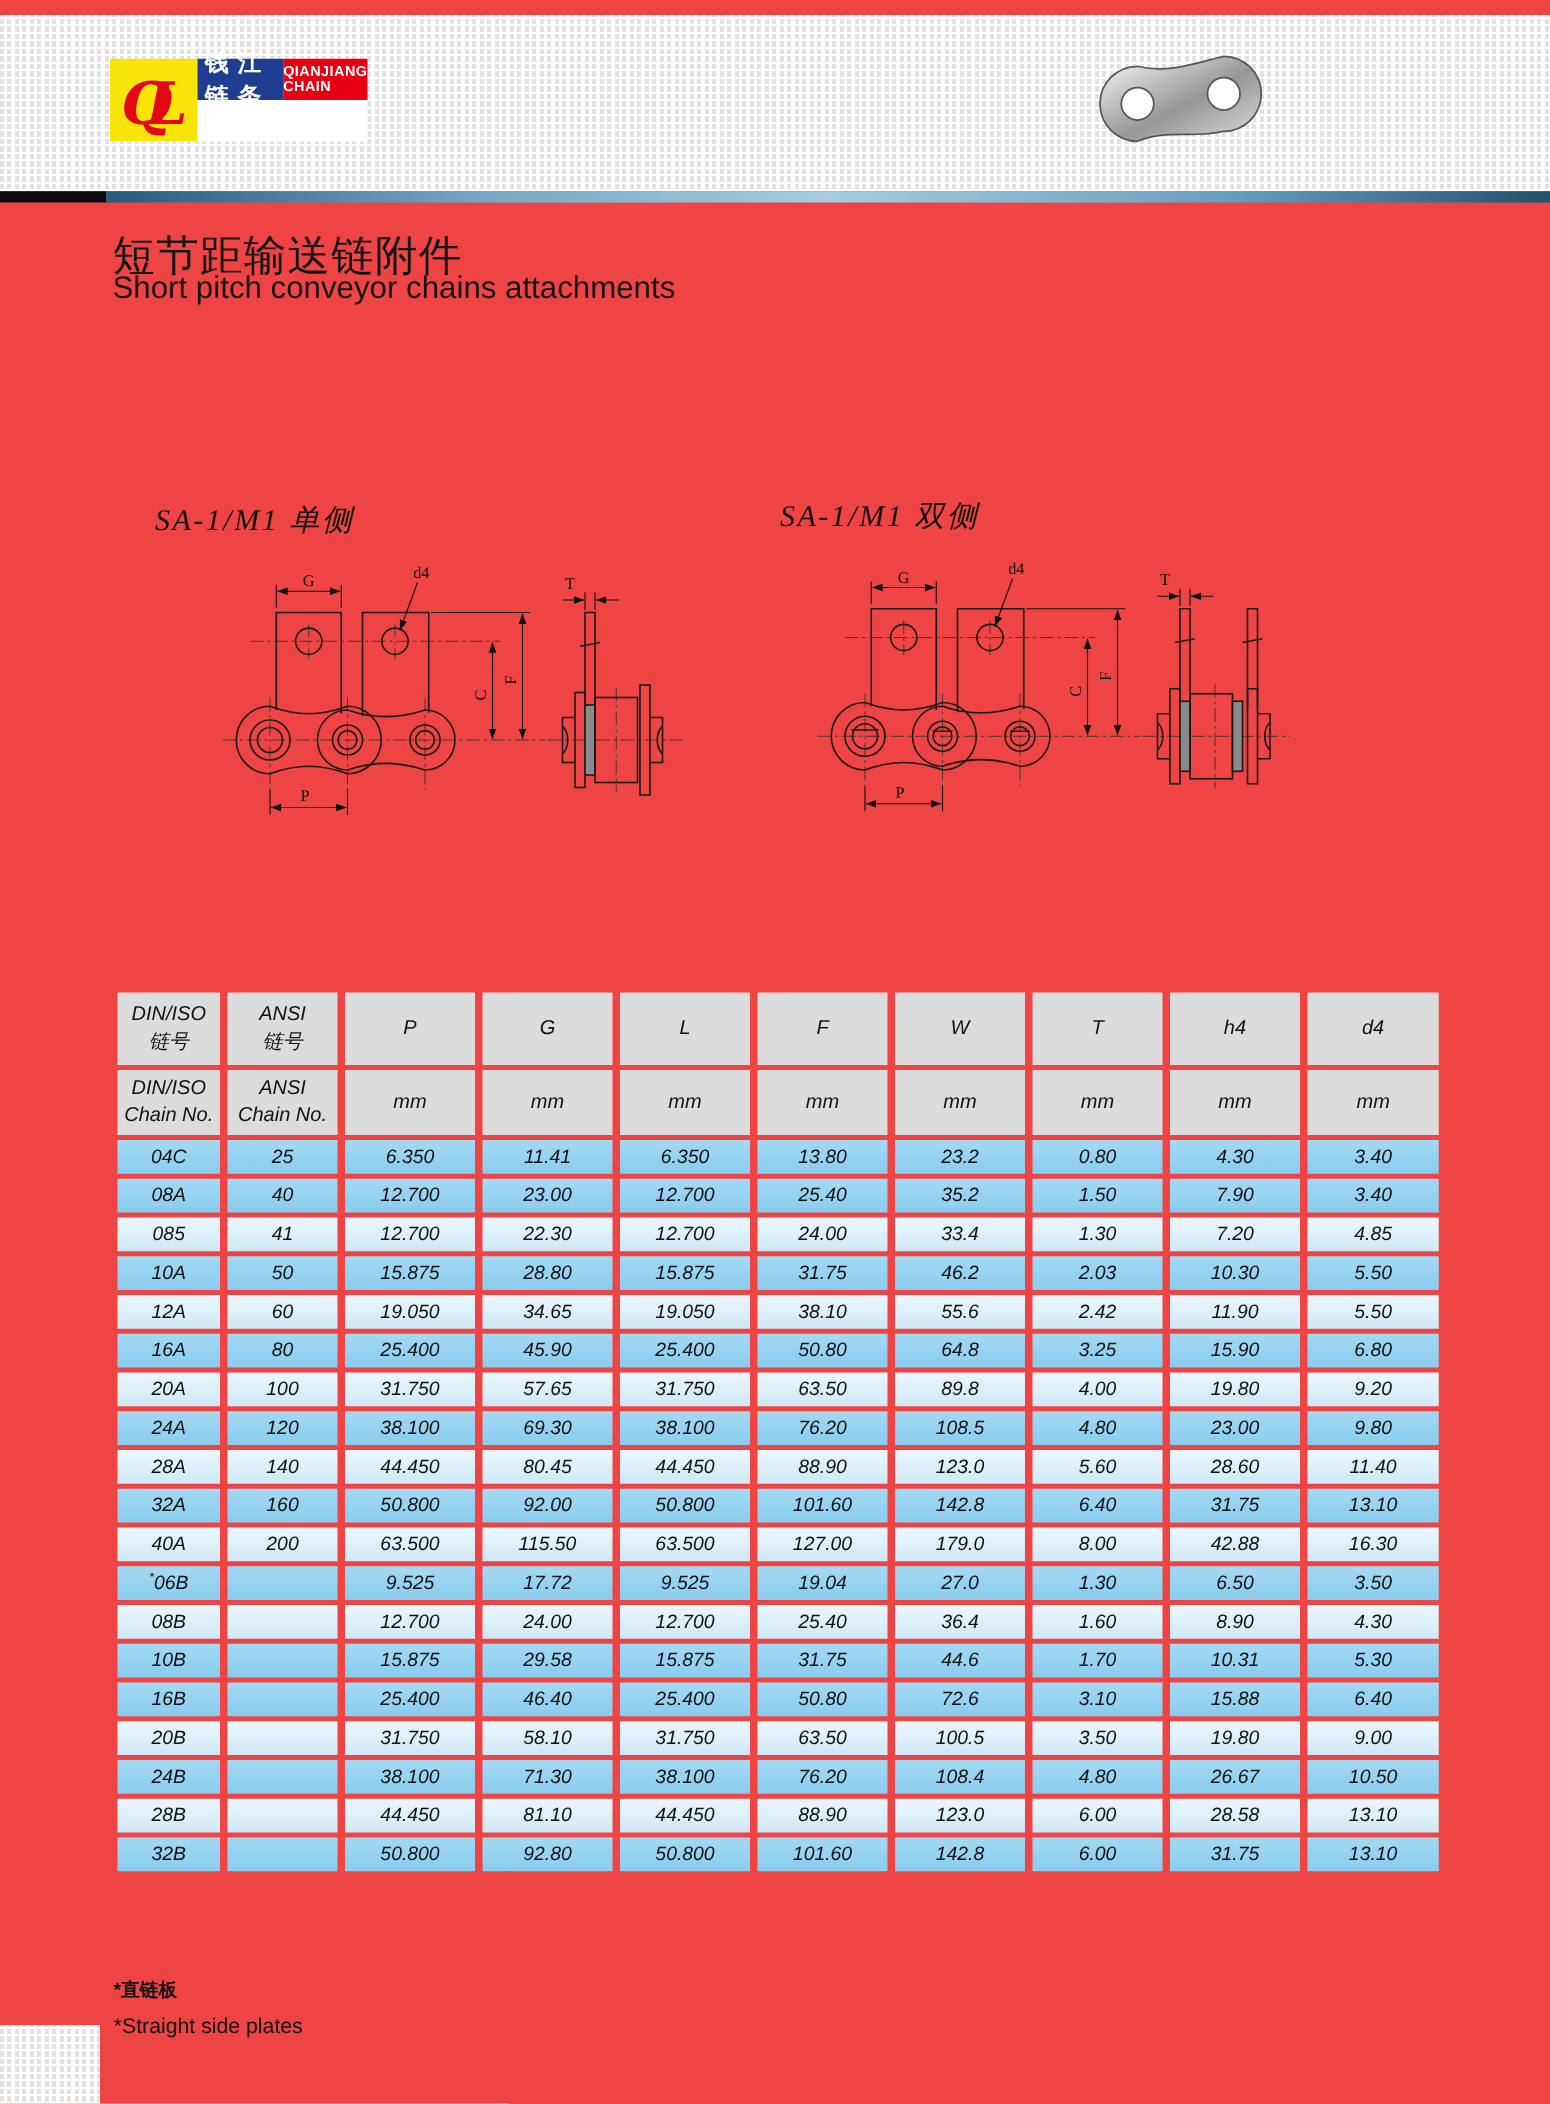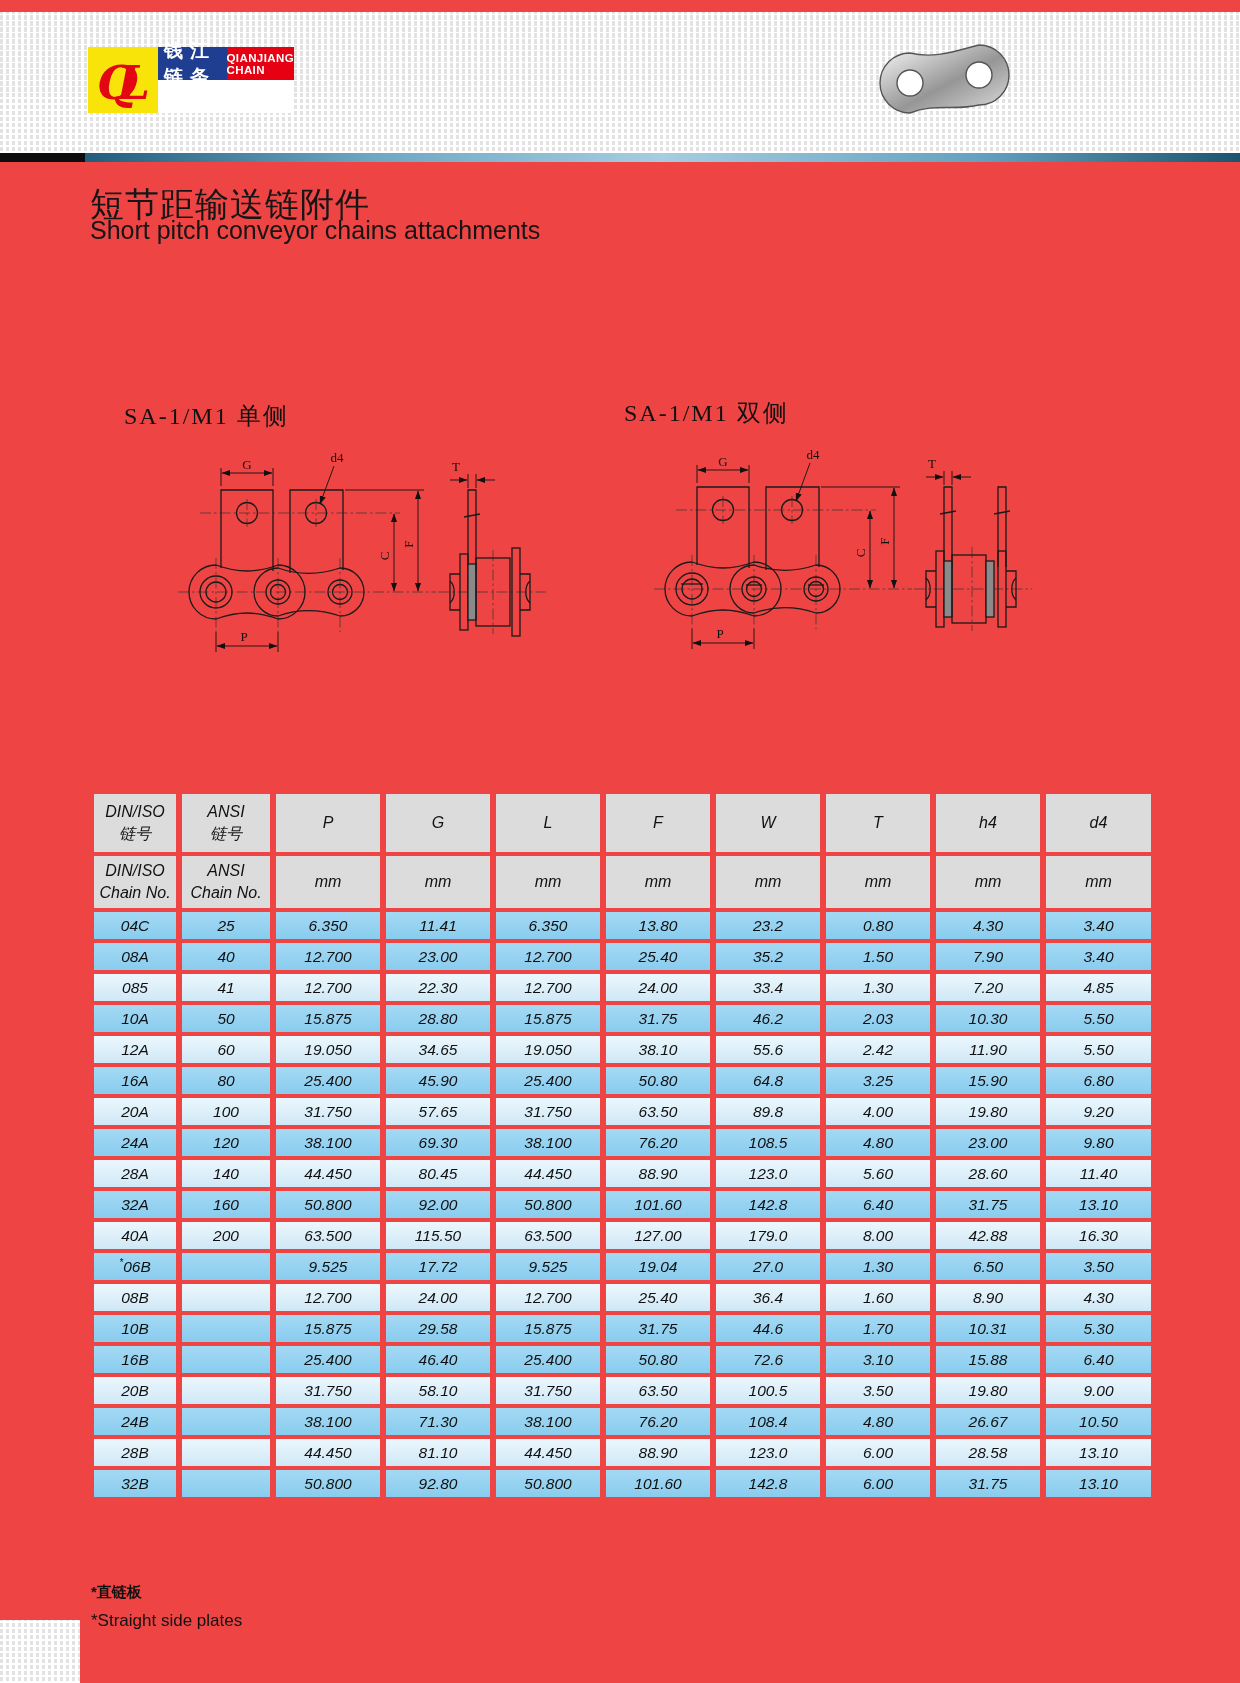--- a/index.html
+++ b/index.html
@@ -27,21 +27,21 @@
 
   .plate-img { position:absolute; left:862px; top:26px; }
 
   .rule-black { position:absolute; left:0; top:153px; width:85px; height:9px; background:#0d0d0d; }
   .rule-blue  { position:absolute; left:85px; top:153px; width:1155px; height:9px;
                 background:linear-gradient(90deg,#235d7d 0%, #6ea7c4 25%, #a6cde0 50%, #63a0bf 78%, #1c546f 100%); }
 
   .title-cn { position:absolute; left:90px; top:182px; font-size:34px; color:#151515; letter-spacing:1px; }
   .title-en { position:absolute; left:90px; top:216px; font-size:25px; color:#151515; }
 
-  .diag-label { position:absolute; font-family:"Liberation Serif", serif; font-size:24px; color:#111; letter-spacing:2px; }
+  .diag-label { position:absolute; font-family:"Liberation Serif", serif; font-size:24px; color:#111; letter-spacing:2px;font-style:italic; }
   .diag-label.left { left:124px; top:400px; }
   .diag-label.right { left:624px; top:397px; }
   .diag { position:absolute; }
   .diag.left { left:138px; top:440px; }
   .diag.right { left:614px; top:437px; }
   .dt { font-family:"Liberation Serif", serif; font-size:13px; }
 
   
   .spec-table-wrap { position:absolute; left:88px; top:790px; width:1069px; }
   table.spec { border-collapse:separate; border-spacing:6px 4px; width:1069px; table-layout:fixed;font-style:italic; }

